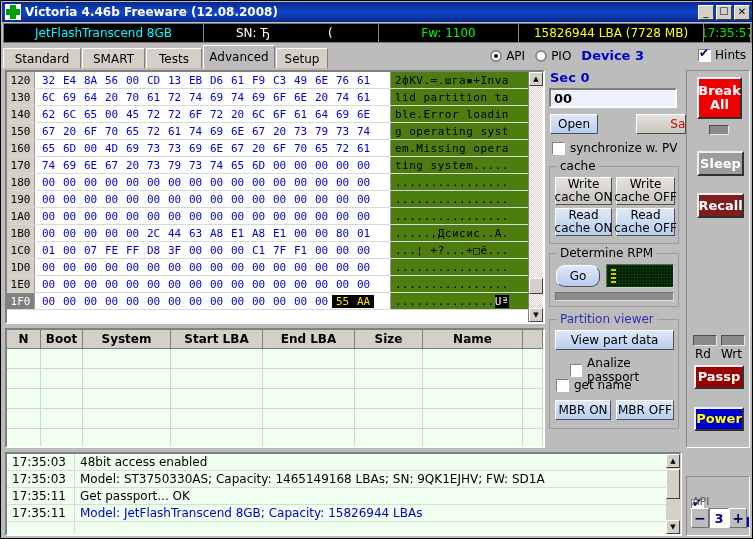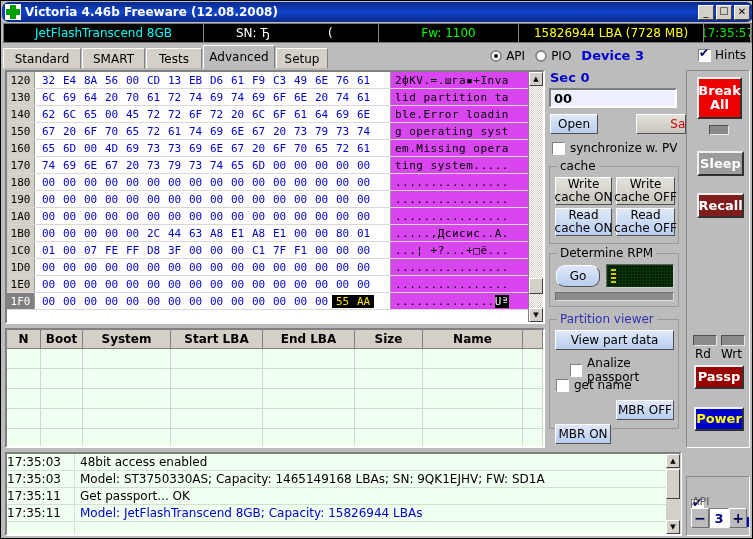--- a/index.html
+++ b/index.html
@@ -16,21 +16,21 @@
     width: 753px; height: 539px;
     background: #bcbcbc;
     border: 1px solid #000;
     overflow: hidden;
   }
 
   
   .titlebar {
     position: absolute; left: 1px; top: 1px; width: 751px; height: 20px;
     background: linear-gradient(to bottom, #0a2a8c 0%, #1044c8 50%, #0a2a8c 100%);
-    display: flex; align-items: center; border-radius: 7px;
+    display: flex; align-items: center;
   }
   .title-icon {
     width: 16px; height: 16px; margin-left: 3px; margin-right: 4px;
     position: relative; background: #fff; flex: 0 0 auto;
   }
   .title-icon .cross-v { position:absolute; left:5px; top:1px; width:6px; height:14px; background:#00a000; }
   .title-icon .cross-h { position:absolute; left:1px; top:5px; width:14px; height:6px; background:#00a000; }
   .title-text {
     color: #fff; font-size: 12px; font-weight: bold;
     font-family: "DejaVu Sans", sans-serif;
@@ -136,21 +136,21 @@
     background: #fff;
   }
   .hex-bytes span {
     width: 21px; display: inline-block; text-align: center;
   }
   .hex-bytes span.hl { background: #000; color: #ffe000; }
   .hex-ascii {
     flex: 1 1 auto; display: flex; align-items: center;
     font-family: "DejaVu Sans Mono", monospace; font-size: 11px;
     color: #000; padding-left: 4px; letter-spacing: 0.5px;
-    border-left: 1px solid #9a9a9a; background: #d946ef;
+    border-left: 1px solid #9a9a9a; background: #4d7c0f;
     white-space: pre;
   }
   .hex-ascii .hl { background: #000; color: #ffffff; }
   .hex-vscroll {
     position: absolute; right: 0; top: 0; width: 15px; height: 100%;
     background: #e8e8e8;
     background-image:
       linear-gradient(45deg, #ffffff 25%, transparent 25%, transparent 75%, #ffffff 75%),
       linear-gradient(45deg, #ffffff 25%, #d4d0c8 25%, #d4d0c8 75%, #ffffff 75%);
     background-size: 2px 2px; background-position: 0 0, 1px 1px;
@@ -273,21 +273,21 @@
   
   .logpanel {
     position: absolute; left: 4px; top: 451px; width: 677px; height: 84px;
     background: #f0fff0;
     border: 2px solid; border-color: #808080 #ffffff #ffffff #808080;
     overflow: hidden;
   }
   .logrow { display: flex; height: 17px; border-bottom: 1px solid #cfe3cf; }
   .log-time {
     width: 68px; flex: 0 0 auto; font-size: 12px; color: #000;
-    display: flex; align-items: center; 
+    display: flex; align-items: center; padding-left: 5px;
     border-right: 1px solid #cfe3cf;
     font-family: "DejaVu Sans", sans-serif;
   }
   .log-msg {
     flex: 1 1 auto; font-size: 12px; color: #000;
     display: flex; align-items: center; padding-left: 5px;
     font-family: "DejaVu Sans", sans-serif;
   }
   .log-msg.blue { color: #0000cc; }
 
@@ -788,21 +788,21 @@
       <span class="grp-title blue">Partition viewer</span>
       <div class="btn" style="position:absolute;left:5px;top:10px;width:119px;height:20px;">View part data</div>
       <div class="chk-row" style="position:absolute;left:20px;top:36px;">
         <span class="cb"></span>
         <span>Analize passport</span>
       </div>
       <div class="chk-row" style="position:absolute;left:6px;top:58px;">
         <span class="cb"></span>
         <span>get name</span>
       </div>
-      <div class="btn" style="position:absolute;left:5px;top:80px;width:56px;height:20px;margin-top:24px;">MBR ON</div>
+      <div class="btn" style="position:absolute;left:5px;top:80px;width:56px;height:20px;">MBR ON</div>
       <div class="btn" style="position:absolute;left:66px;top:80px;width:58px;height:20px;">MBR OFF</div>
     </div>
   </div>
 
   <div class="farright">
     <div class="bigbtn" style="position:absolute;left:10px;top:6px;width:45px;height:42px;
          background:#ee0000;color:#ffffff;white-space:pre;">Break
 All</div>
 
     <div class="led" style="position:absolute;left:22px;top:54px;width:20px;height:10px;"></div>

